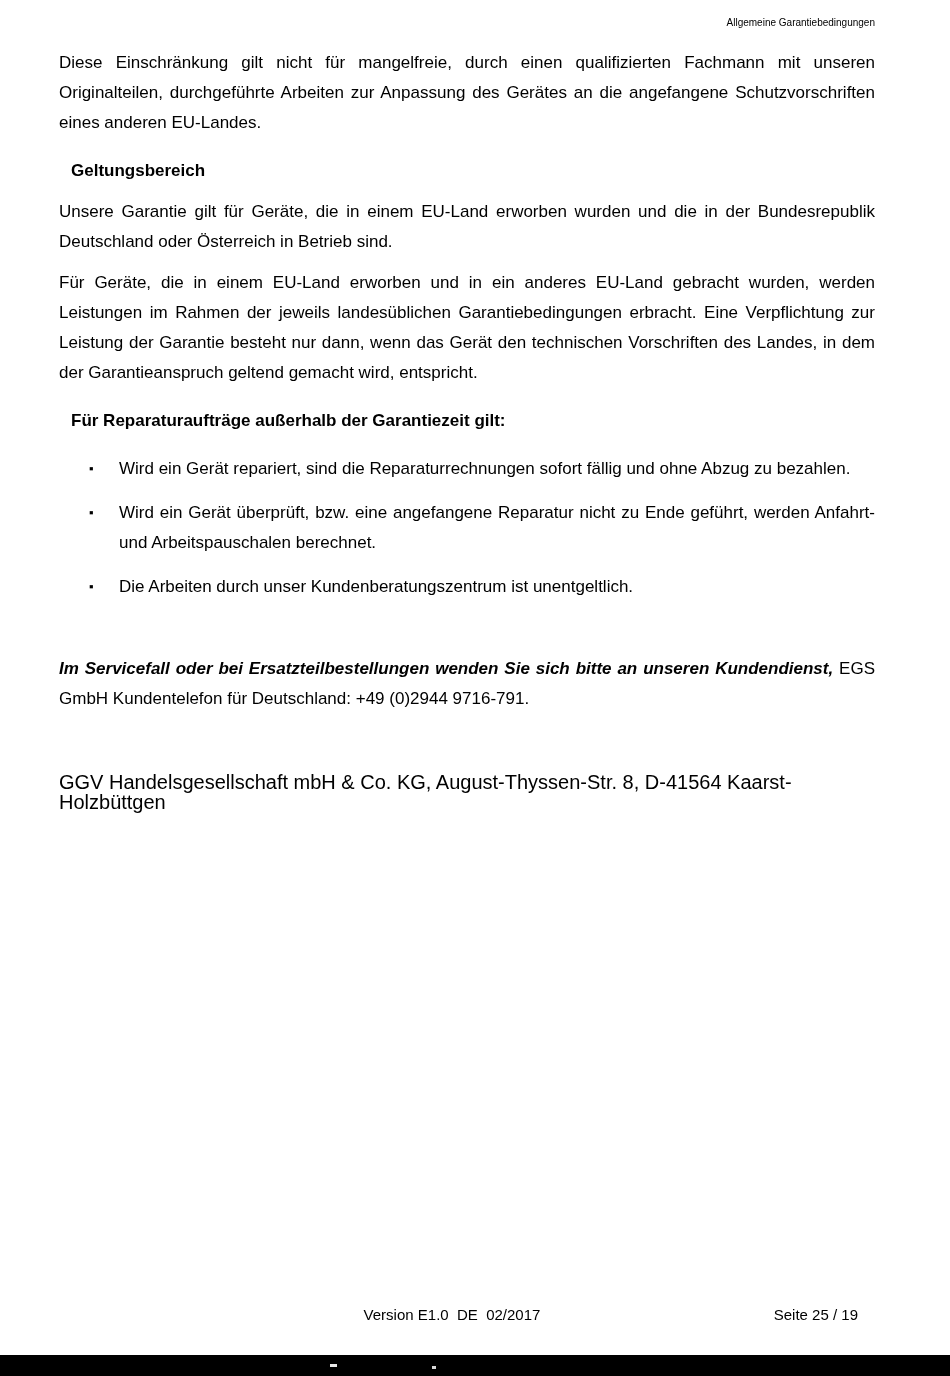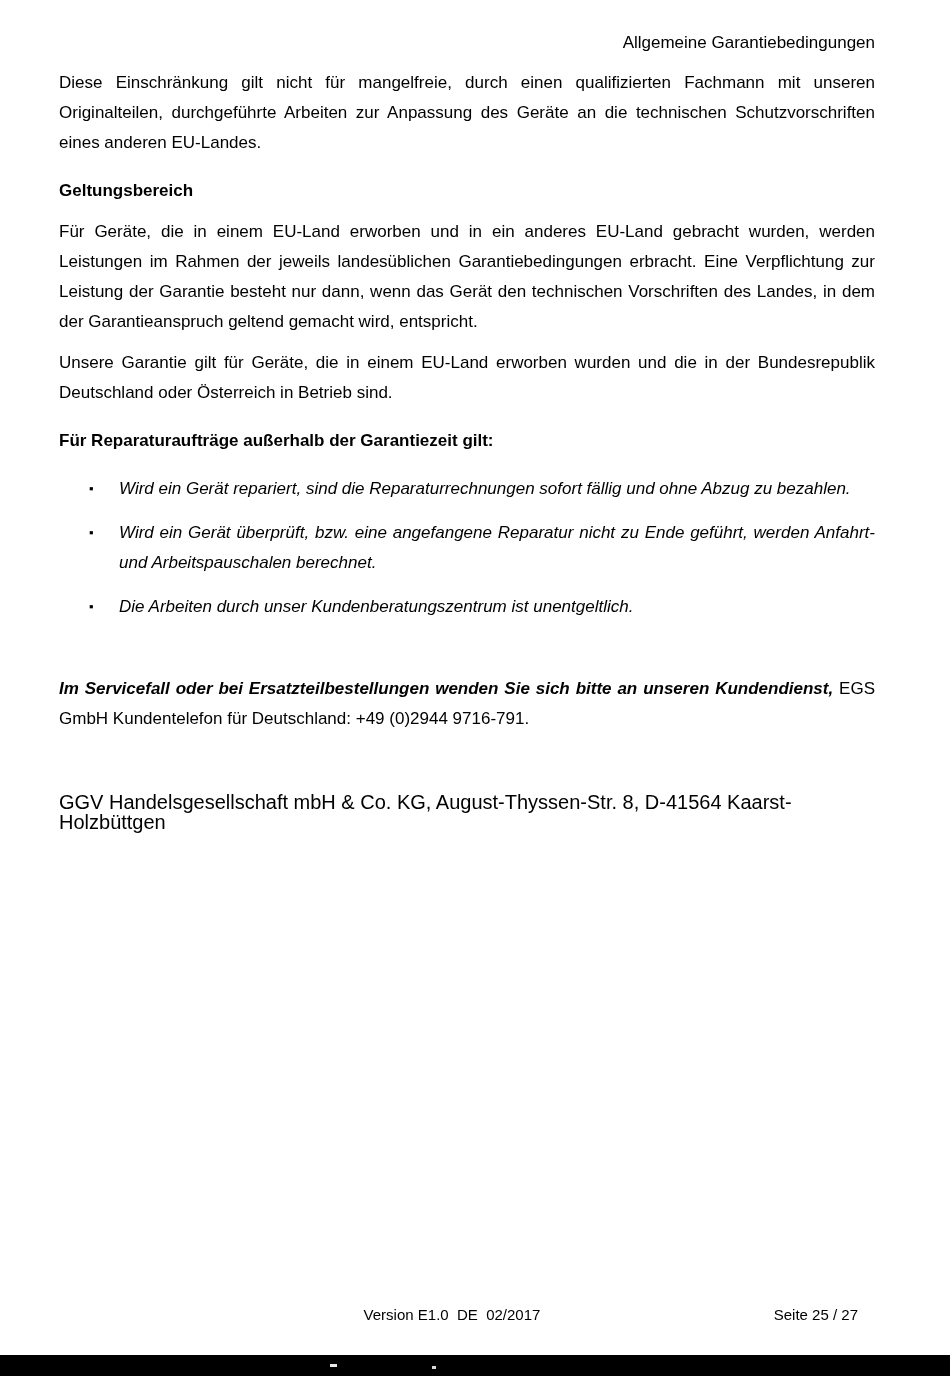--- a/index.html
+++ b/index.html
@@ -15,45 +15,44 @@
     position: relative;
     overflow: hidden;
   }
   .page {
     position: absolute;
     top: 0;
     left: 59px;
     width: 816px;
   }
   .doc-header {
-    padding-top: 34px;
+    padding-top: 14px;
     text-align: right;
-    font-size: 17px;
+    font-size: 10px;
     line-height: 18px;
     margin-bottom: 16px;
   }
   .content {
     font-size: 17px;
     line-height: 30px;
     text-align: justify;
   }
   .content p {
     margin: 0 0 11px 0;
   }
   .section-heading {
     font-size: 17px;
     font-weight: bold;
-    margin: 18px 0 11px 0;
+    margin: 18px 0 11px 12px;
     text-align: left;
   }
   ul.square-list {
     list-style: none;
     margin: 18px 0 0 0;
     padding: 0 0 0 60px;
-    font-style: italic;
   }
   ul.square-list li {
     position: relative;
     margin-bottom: 14px;
     text-align: justify;
   }
   ul.square-list li::before {
     content: "\25AA";
     position: absolute;
     left: -30px;
@@ -121,46 +120,46 @@
 </style>
 </head>
 <body>
 
 <div class="page">
 
   <div class="doc-header">Allgemeine Garantiebedingungen</div>
 
   <div class="content">
 
-    <p>Diese Einschränkung gilt nicht für mangelfreie, durch einen qualifizierten Fachmann mit unseren Originalteilen, durchgeführte Arbeiten zur Anpassung des Geräte an die technischen Schutzvorschriften eines anderen EU-Landes.</p>
+    <p>Diese Einschränkung gilt nicht für mangelfreie, durch einen qualifizierten Fachmann mit unseren Originalteilen, durchgeführte Arbeiten zur Anpassung des Gerätes an die angefangene Schutzvorschriften eines anderen EU-Landes.</p>
 
     <h2 class="section-heading">Geltungsbereich</h2>
 
+    <p>Unsere Garantie gilt für Geräte, die in einem EU-Land erworben wurden und die in der Bundesrepublik Deutschland oder Österreich in Betrieb sind.</p>
+
     <p>Für Geräte, die in einem EU-Land erworben und in ein anderes EU-Land gebracht wurden, werden Leistungen im Rahmen der jeweils landesüblichen Garantiebedingungen erbracht. Eine Verpflichtung zur Leistung der Garantie besteht nur dann, wenn das Gerät den technischen Vorschriften des Landes, in dem der Garantieanspruch geltend gemacht wird, entspricht.</p>
-
-    <p>Unsere Garantie gilt für Geräte, die in einem EU-Land erworben wurden und die in der Bundesrepublik Deutschland oder Österreich in Betrieb sind.</p>
 
     <h2 class="section-heading">Für Reparaturaufträge außerhalb der Garantiezeit gilt:</h2>
 
     <ul class="square-list">
       <li>Wird ein Gerät repariert, sind die Reparaturrechnungen sofort fällig und ohne Abzug zu bezahlen.</li>
       <li>Wird ein Gerät überprüft, bzw. eine angefangene Reparatur nicht zu Ende geführt, werden Anfahrt- und Arbeitspauschalen berechnet.</li>
       <li>Die Arbeiten durch unser Kundenberatungszentrum ist unentgeltlich.</li>
     </ul>
 
     <p class="service-para">
       <span class="bold">Im Servicefall oder bei Ersatzteilbestellungen wenden Sie sich bitte an unseren Kundendienst,</span><span> EGS GmbH Kundentelefon für Deutschland: +49 (0)2944 9716-791.</span>
     </p>
 
     <div class="company-line">GGV Handelsgesellschaft mbH &amp; Co. KG, August-Thyssen-Str. 8, D-41564 Kaarst-Holzbüttgen</div>
 
   </div>
 </div>
 
 <div class="footer">
   <span class="version">Version E1.0  DE  02/2017</span>
-  <span class="page-number">Seite 25 / 27</span>
+  <span class="page-number">Seite 25 / 19</span>
 </div>
 
 <div class="scan-bar">
   <span class="speck-1"></span>
   <span class="speck-2"></span>
 </div>
 
 </body></html>

